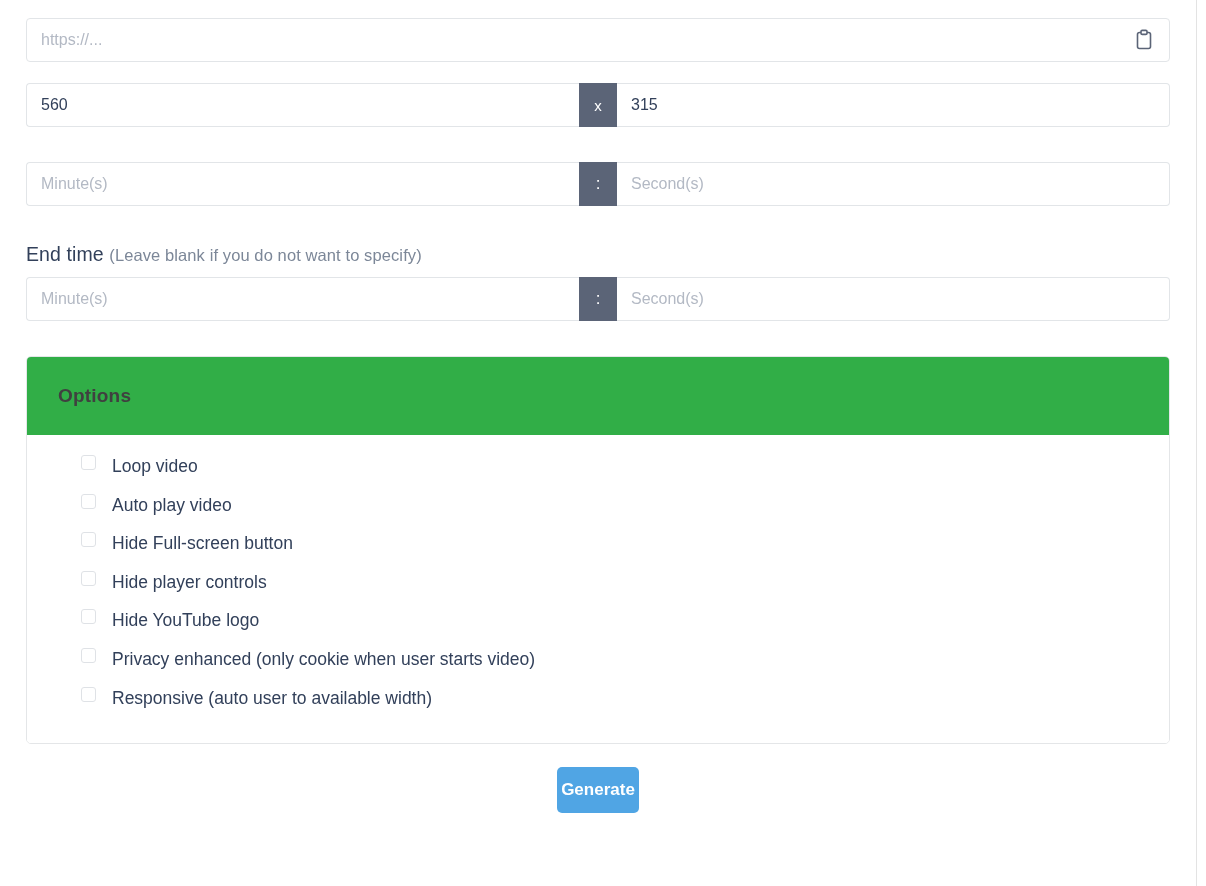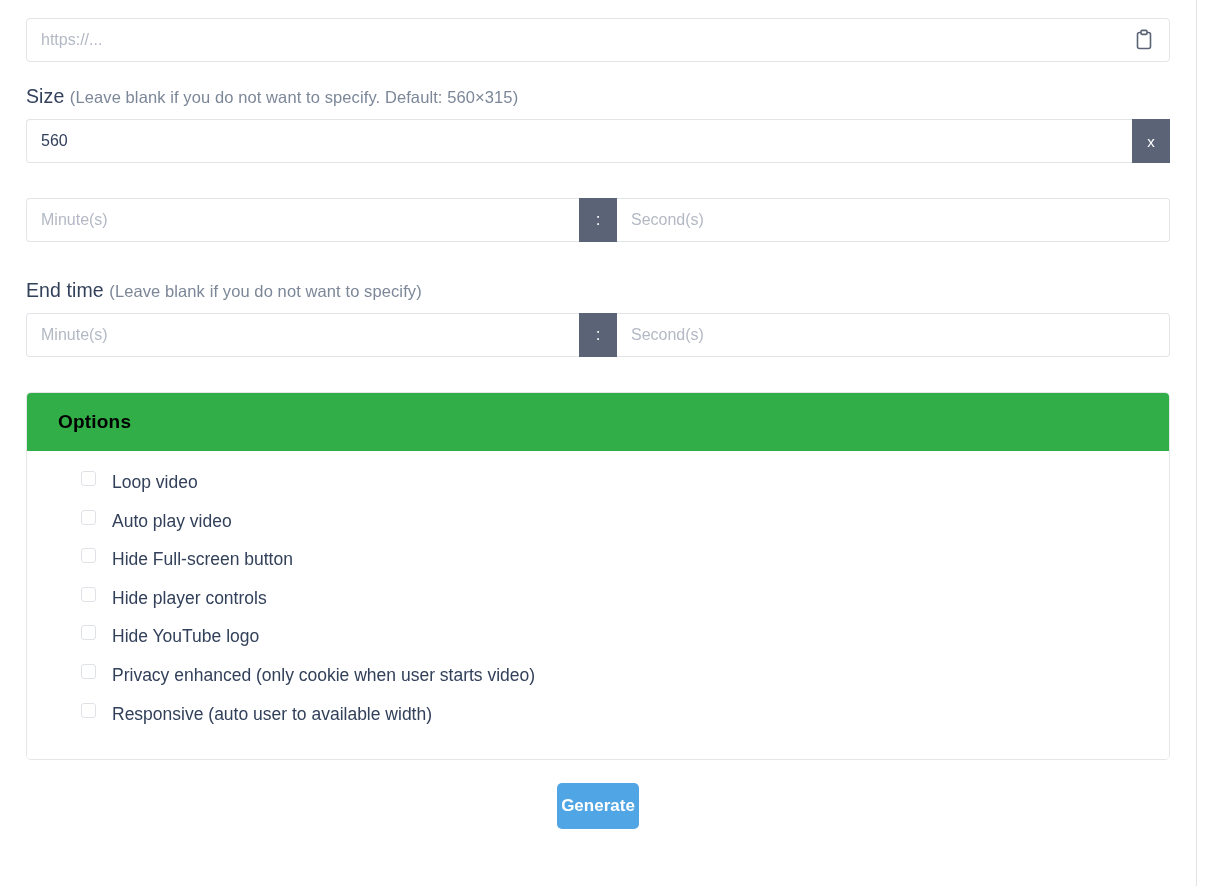--- a/index.html
+++ b/index.html
@@ -123,24 +123,24 @@
   
   .card {
     border: 1px solid #e4e6e8;
     border-radius: 5px;
     background: #fff;
     margin-top: 10px;
     overflow: hidden;
   }
   .card-header {
     background: #31ae47;
-    color: #000000;
+    color: #404040;
     font-size: 19px;
     font-weight: bold;
-    padding: 18px 31px;
+    padding: 28px 31px;
     letter-spacing: 0.2px;
   }
   .card-body {
     padding: 16px 0 22px 0;
     background: #fff;
   }
   .opt-row {
     display: flex;
     align-items: flex-start;
     padding: 4px 0 4px 54px;
@@ -193,26 +193,24 @@
       <button class="paste-btn">
         <span>
           <svg width="20" height="22" viewBox="0 0 20 22" fill="none" xmlns="http://www.w3.org/2000/svg">
             <rect x="3.5" y="3.5" width="13" height="16" rx="2" stroke="#5b6477" stroke-width="1.6" fill="none"></rect>
             <rect x="7" y="1.4" width="6" height="4" rx="1.2" stroke="#5b6477" stroke-width="1.6" fill="#ffffff"></rect>
           </svg>
         </span>
       </button>
     </div>
 
-    <div class="field-label">
-      <span>Size </span><span class="hint">(Leave blank if you do not want to specify. Default: 560×315)</span>
-    </div>
     <div class="group">
       <input class="text-input seg-left" type="text" value="560" style="">
       <div class="sep">x</div>
+      <input class="text-input seg-right" type="text" value="315" style="">
     </div>
 
     <div class="group">
       <input class="text-input seg-left" type="text" placeholder="Minute(s)" style="">
       <div class="sep colon">:</div>
       <input class="text-input seg-right" type="text" placeholder="Second(s)" style="">
     </div>
 
     <div class="field-label">
       <span>End time </span><span class="hint">(Leave blank if you do not want to specify)</span>

